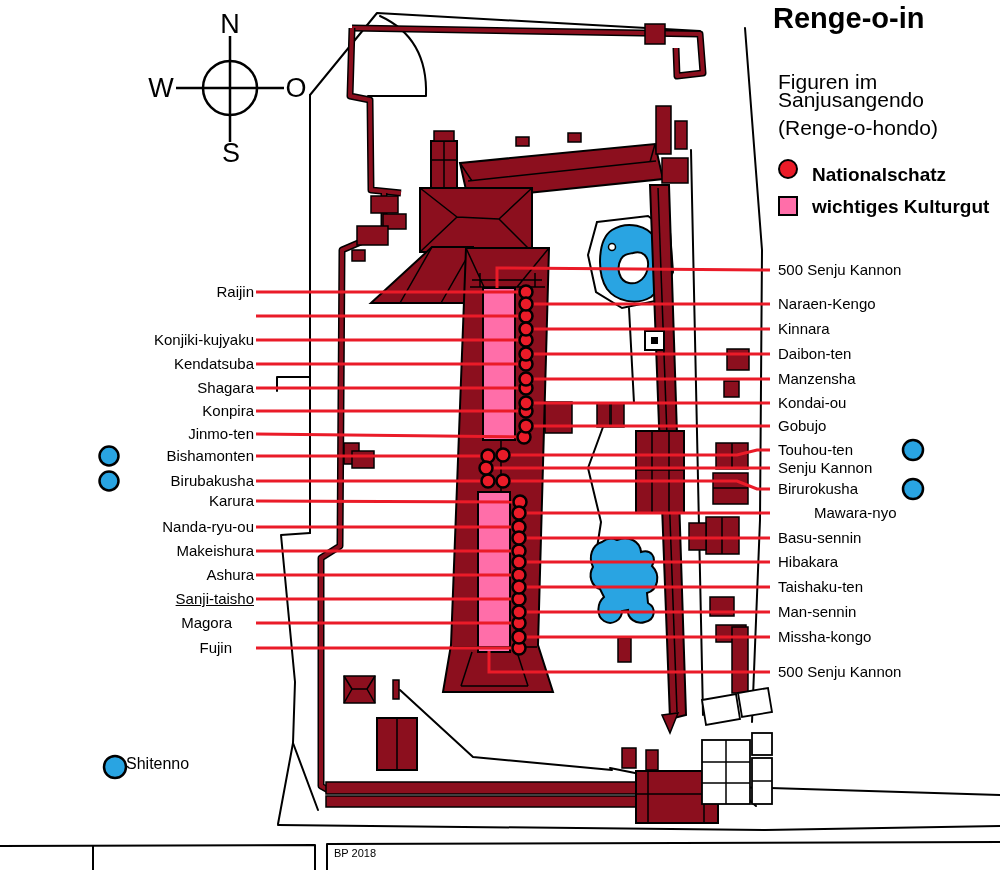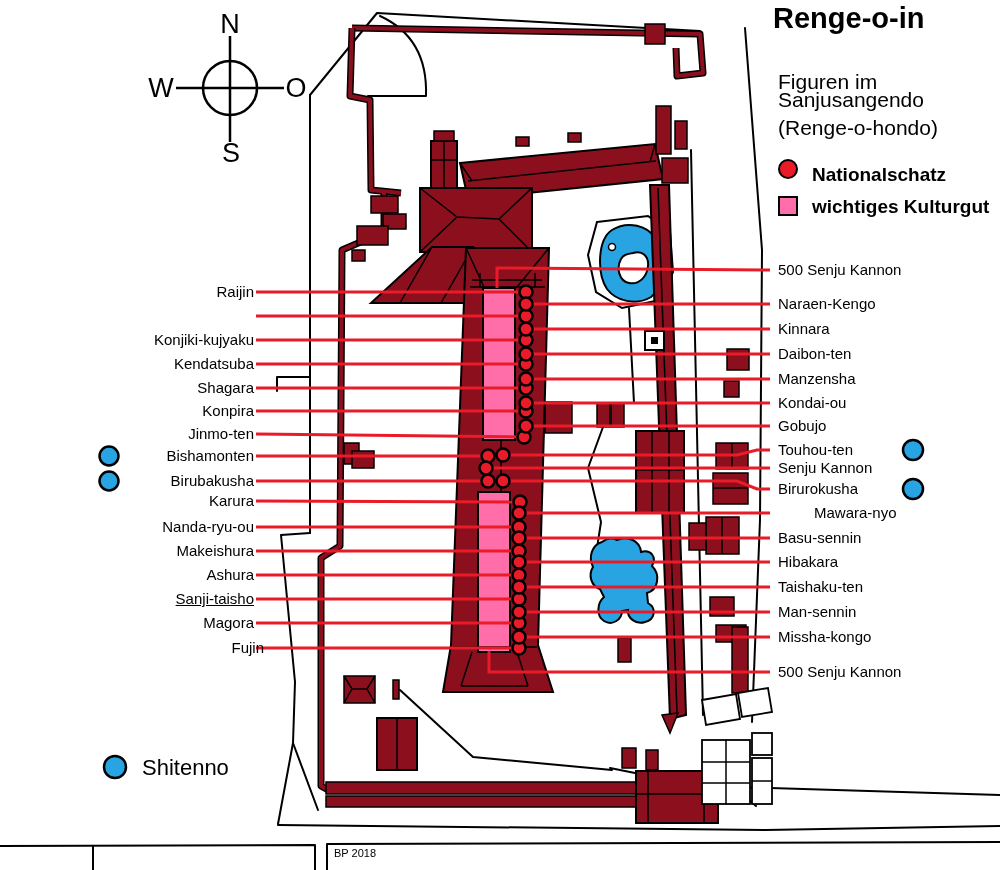--- a/index.html
+++ b/index.html
@@ -26,21 +26,21 @@
   .compassline{fill:none;stroke:#000;stroke-width:2.5;}
   .fig-label{position:absolute;font-size:15px;line-height:23px;white-space:nowrap;}
   .page-title{position:absolute;left:773px;top:2px;font-size:29px;font-weight:bold;white-space:nowrap;}
   .subtitle-line{position:absolute;left:778px;font-size:21px;line-height:28px;white-space:nowrap;}
   .legend-label{position:absolute;left:812px;font-size:19px;font-weight:bold;white-space:nowrap;}
   .legend-swatch{position:absolute;width:20px;height:20px;border:2.5px solid #000;box-sizing:border-box;}
   .swatch-circle{border-radius:50%;background:var(--red);left:778px;top:159px;}
   .swatch-square{background:var(--pink);left:778px;top:196px;}
   .compass-letter{position:absolute;font-size:27px;transform:translate(-50%,-50%);white-space:nowrap;}
   .heading{position:absolute;left:8px;top:236px;font-size:19px;white-space:nowrap;}
-  .shitenno-label{position:absolute;left:142px;top:755px;font-size:22px;white-space:nowrap;}
+  .shitenno-label{position:absolute;left:126px;top:755px;font-size:16px;white-space:nowrap;}
   .credit{position:absolute;left:334px;top:847px;font-size:11px;white-space:nowrap;}
 </style>
 </head>
 <body>
 
 <div id="stage">
 
   <svg id="map-svg" width="1000" height="870" viewBox="0 0 1000 870">
 
     <g>
@@ -270,22 +270,22 @@
       <div class="fig-label" style="top: 376px; right: 746px; text-align: right;">Shagara</div>
       <div class="fig-label" style="top: 399px; right: 746px;">Konpira</div>
       <div class="fig-label" style="top: 422px; right: 746px;">Jinmo-ten</div>
       <div class="fig-label" style="top: 444px; right: 746px;">Bishamonten</div>
       <div class="fig-label" style="top: 469px; right: 746px;">Birubakusha</div>
       <div class="fig-label" style="top: 489px; right: 746px;">Karura</div>
       <div class="fig-label" style="top: 515px; right: 746px;">Nanda-ryu-ou</div>
       <div class="fig-label" style="top: 539px; right: 746px;">Makeishura</div>
       <div class="fig-label" style="top: 563px; right: 746px;">Ashura</div>
       <div class="fig-label" style="top: 587px; right: 746px; text-decoration: underline;">Sanji-taisho</div>
-      <div class="fig-label" style="top: 611px; right: 746px;">Magora</div>
-      <div class="fig-label" style="top: 636px; right: 736px;">Fujin</div>
+      <div class="fig-label" style="top: 611px; right: 768px;">Magora</div>
+      <div class="fig-label" style="top: 636px; right: 768px;">Fujin</div>
       <div class="fig-label" style="top: 258px; left: 778px;">500 Senju Kannon</div>
       <div class="fig-label" style="top: 292px; left: 778px;">Naraen-Kengo</div>
       <div class="fig-label" style="top: 317px; left: 778px;">Kinnara</div>
       <div class="fig-label" style="top: 342px; left: 778px;">Daibon-ten</div>
       <div class="fig-label" style="top: 367px; left: 778px;">Manzensha</div>
       <div class="fig-label" style="top: 391px; left: 778px;">Kondai-ou</div>
       <div class="fig-label" style="top: 414px; left: 778px;">Gobujo</div>
       <div class="fig-label" style="top: 438px; left: 778px;">Touhou-ten</div>
       <div class="fig-label" style="top: 456px; left: 778px;">Senju Kannon</div>
       <div class="fig-label" style="top: 477px; left: 778px;">Birurokusha</div>

